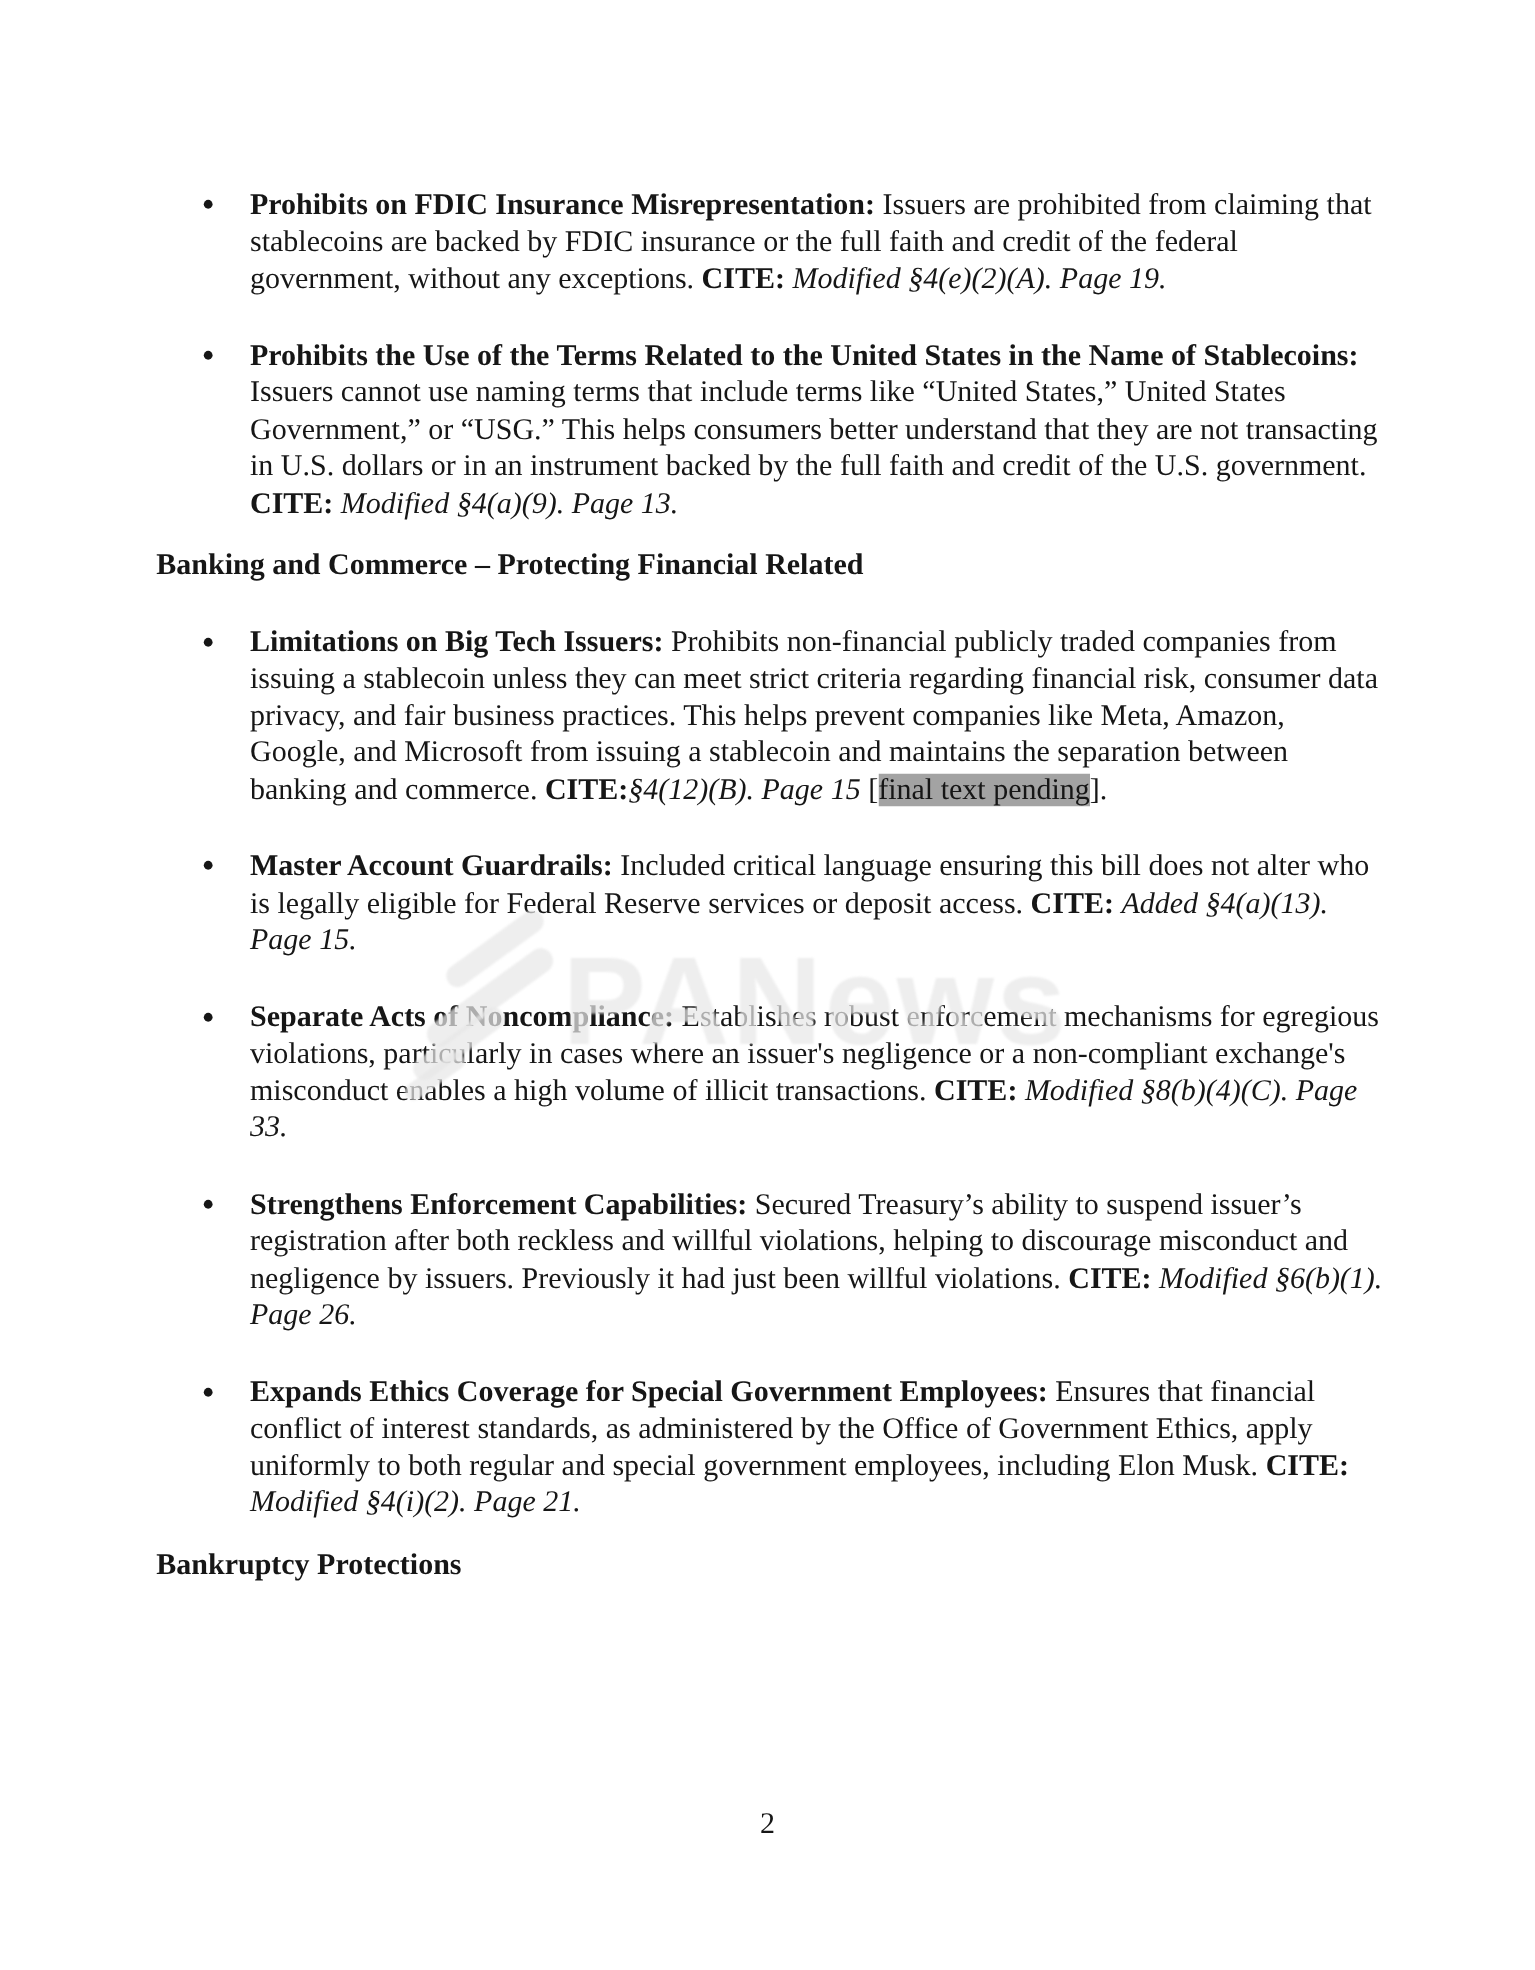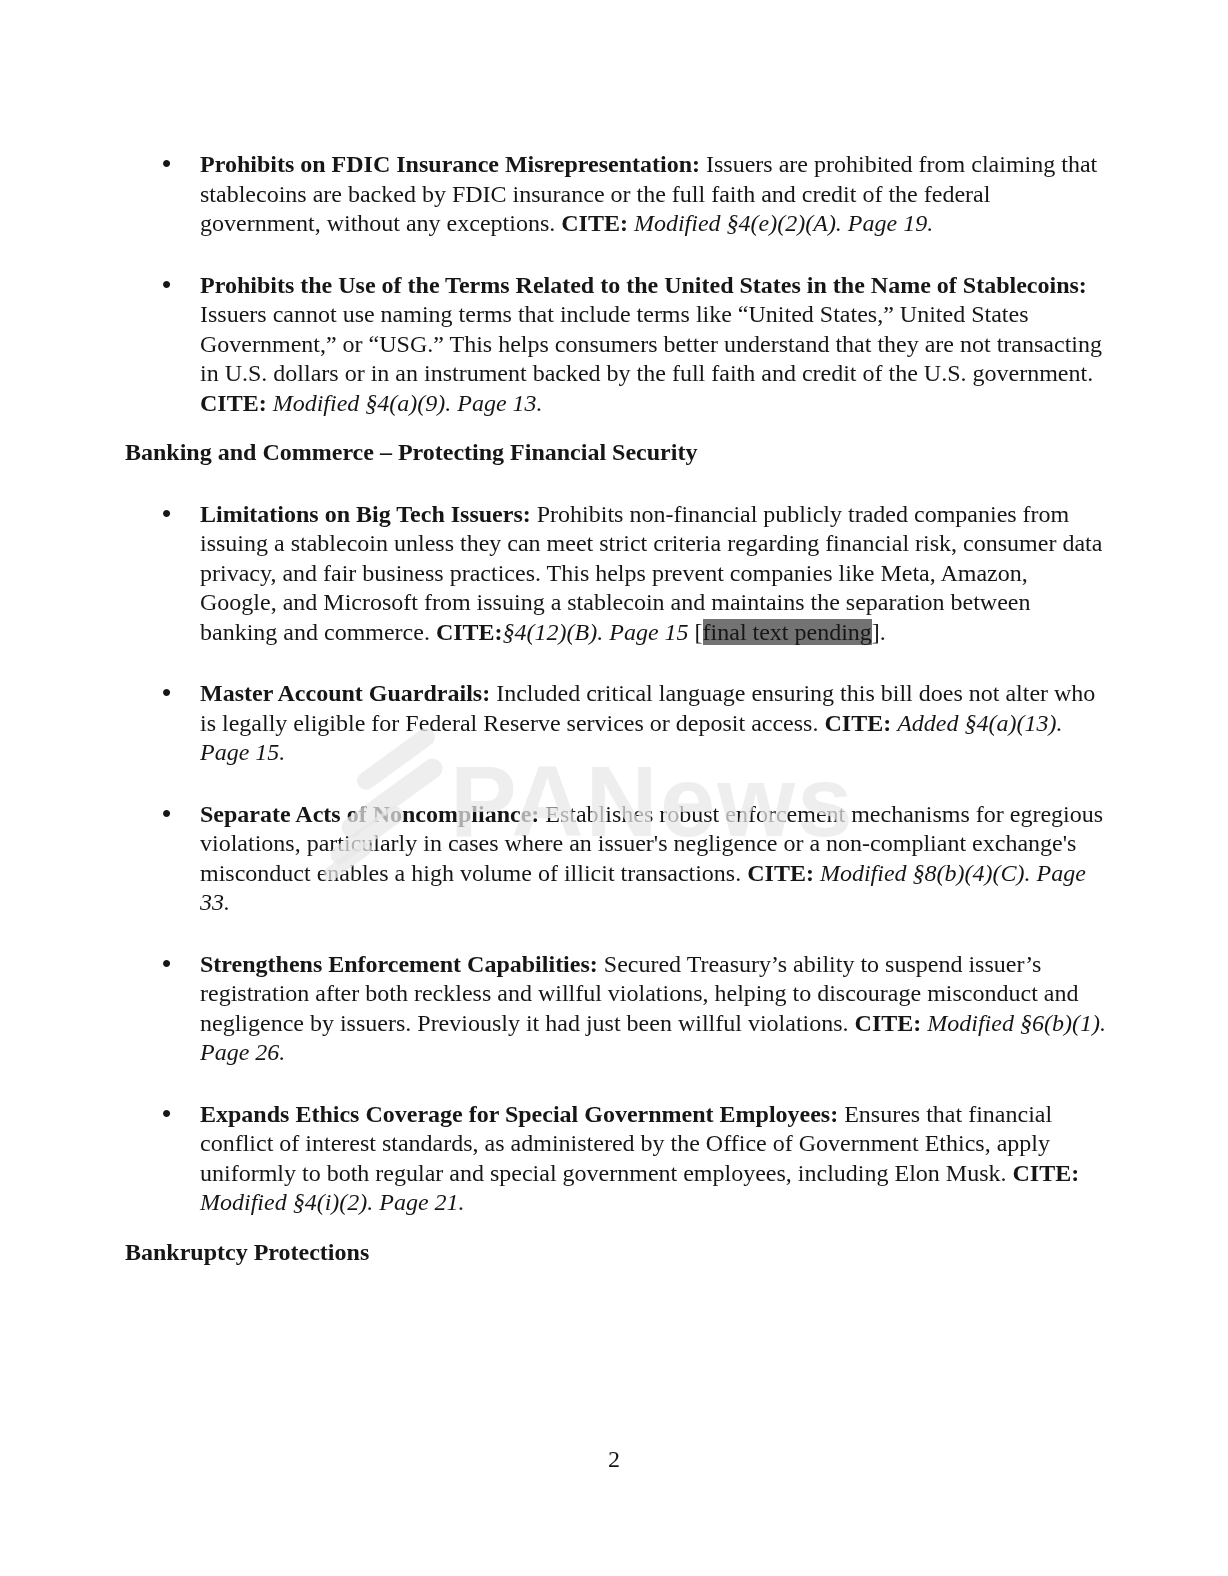--- a/index.html
+++ b/index.html
@@ -18,21 +18,21 @@
   ul.bullets{list-style:none;margin:32px 0 0 0;padding:0;}
   ul.bullets li{position:relative;padding-left:75px;}
   ul.bullets li + li{margin-top:32px;}
   ul.bullets .marker{
     position:absolute;left:37px;top:-1px;
     font-weight:bold;font-size:26px;
   }
   .run-bold{font-weight:bold;margin-top:11px;}
   .run-cite{font-weight:bold;text-decoration-thickness:2px;text-underline-offset:3px;}
   .run-italic{font-style:italic;}
-  .run-highlight{background:#737373;}
+  .run-highlight{background:#a3a3a3;}
   .page-number{
     position:absolute;left:0;top:1445px;width:100%;
     text-align:center;z-index:1;
   }
   
   .watermark{
     position:absolute;left:322px;top:726px;width:580px;height:150px;
     z-index:5;pointer-events:none;
     display:flex;align-items:center;
     filter:blur(0.7px);
@@ -54,21 +54,21 @@
 </head>
 <body>
 
 <div class="page">
 
   <div class="content">
       <ul class="bullets">
         <li><span class="marker">•</span><span class="runs"><span class="run-bold">Prohibits on FDIC Insurance Misrepresentation: </span><span class="run-text">Issuers are prohibited from claiming that stablecoins are backed by FDIC insurance or the full faith and credit of the federal government, without any exceptions. </span><span class="run-cite">CITE:</span><span class="run-text"> </span><span class="run-italic">Modified §4(e)(2)(A). Page 19.</span></span></li>
         <li><span class="marker">•</span><span class="runs"><span class="run-bold">Prohibits the Use of the Terms Related to the United States in the Name of Stablecoins: </span><span class="run-text">Issuers cannot use naming terms that include terms like “United States,” United States Government,” or “USG.” This helps consumers better understand that they are not transacting in U.S. dollars or in an instrument backed by the full faith and credit of the U.S. government. </span><span class="run-cite">CITE:</span><span class="run-text"> </span><span class="run-italic">Modified §4(a)(9). Page 13.</span></span></li>
       </ul>
-      <div class="heading">Banking and Commerce – Protecting Financial Security</div>
+      <div class="heading">Banking and Commerce – Protecting Financial Related</div>
       <ul class="bullets">
         <li><span class="marker">•</span><span class="runs"><span class="run-bold">Limitations on Big Tech Issuers: </span><span class="run-text">Prohibits non-financial publicly traded companies from issuing a stablecoin unless they can meet strict criteria regarding financial risk, consumer data privacy, and fair business practices. This helps prevent companies like Meta, Amazon, Google, and Microsoft from issuing a stablecoin and maintains the separation between banking and commerce. </span><span class="run-cite">CITE:</span><span class="run-italic">§4(12)(B). Page 15 </span><span class="run-text">[</span><span class="run-highlight">final text pending</span><span class="run-text">].</span></span></li>
         <li><span class="marker">•</span><span class="runs"><span class="run-bold">Master Account Guardrails: </span><span class="run-text">Included critical language ensuring this bill does not alter who is legally eligible for Federal Reserve services or deposit access. </span><span class="run-cite">CITE:</span><span class="run-text"> </span><span class="run-italic">Added §4(a)(13). Page 15.</span></span></li>
       </ul>
       <ul class="bullets">
         <li><span class="marker">•</span><span class="runs"><span class="run-bold">Separate Acts of Noncompliance: </span><span class="run-text">Establishes robust enforcement mechanisms for egregious violations, particularly in cases where an issuer's negligence or a non-compliant exchange's misconduct enables a high volume of illicit transactions. </span><span class="run-cite">CITE:</span><span class="run-text"> </span><span class="run-italic">Modified §8(b)(4)(C). Page 33.</span></span></li>
         <li><span class="marker">•</span><span class="runs"><span class="run-bold">Strengthens Enforcement Capabilities: </span><span class="run-text">Secured Treasury’s ability to suspend issuer’s registration after both reckless and willful violations, helping to discourage misconduct and negligence by issuers. Previously it had just been willful violations. </span><span class="run-cite">CITE:</span><span class="run-text">  </span><span class="run-italic">Modified §6(b)(1). Page 26.</span></span></li>
         <li><span class="marker">•</span><span class="runs"><span class="run-bold">Expands Ethics Coverage for Special Government Employees: </span><span class="run-text">Ensures that financial conflict of interest standards, as administered by the Office of Government Ethics, apply uniformly to both regular and special government employees, including Elon Musk. </span><span class="run-cite">CITE:</span><span class="run-text"> </span><span class="run-italic">Modified §4(i)(2). Page 21.</span></span></li>
       </ul>
       <div class="heading">Bankruptcy Protections</div>

